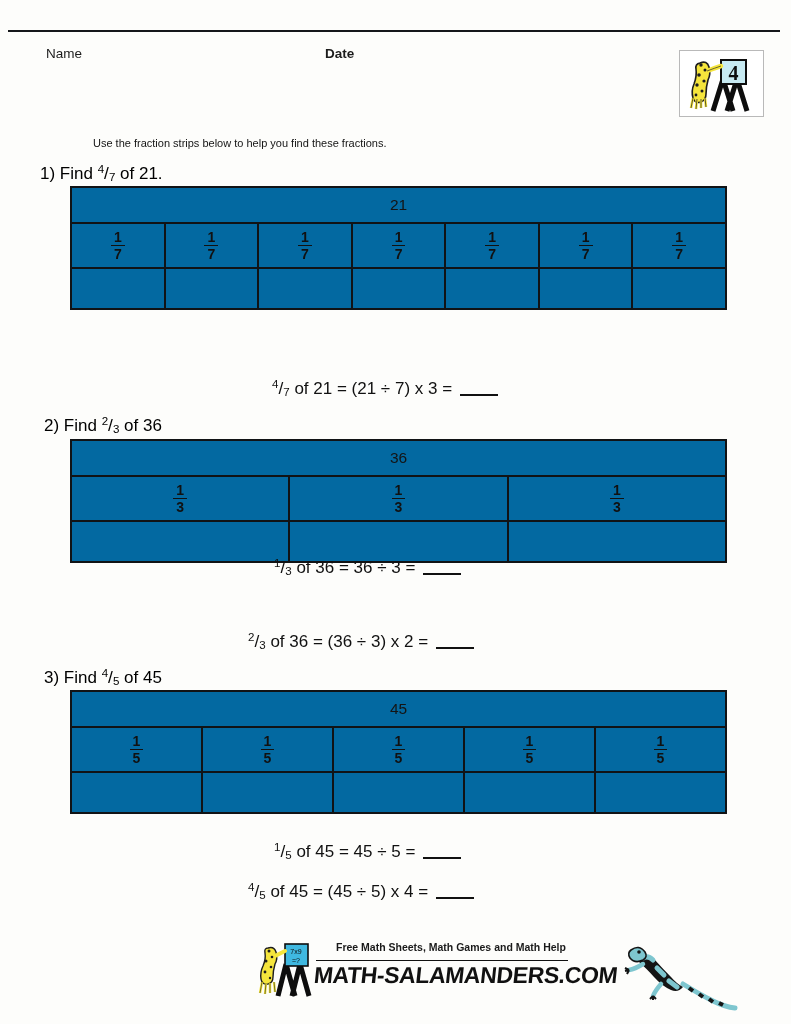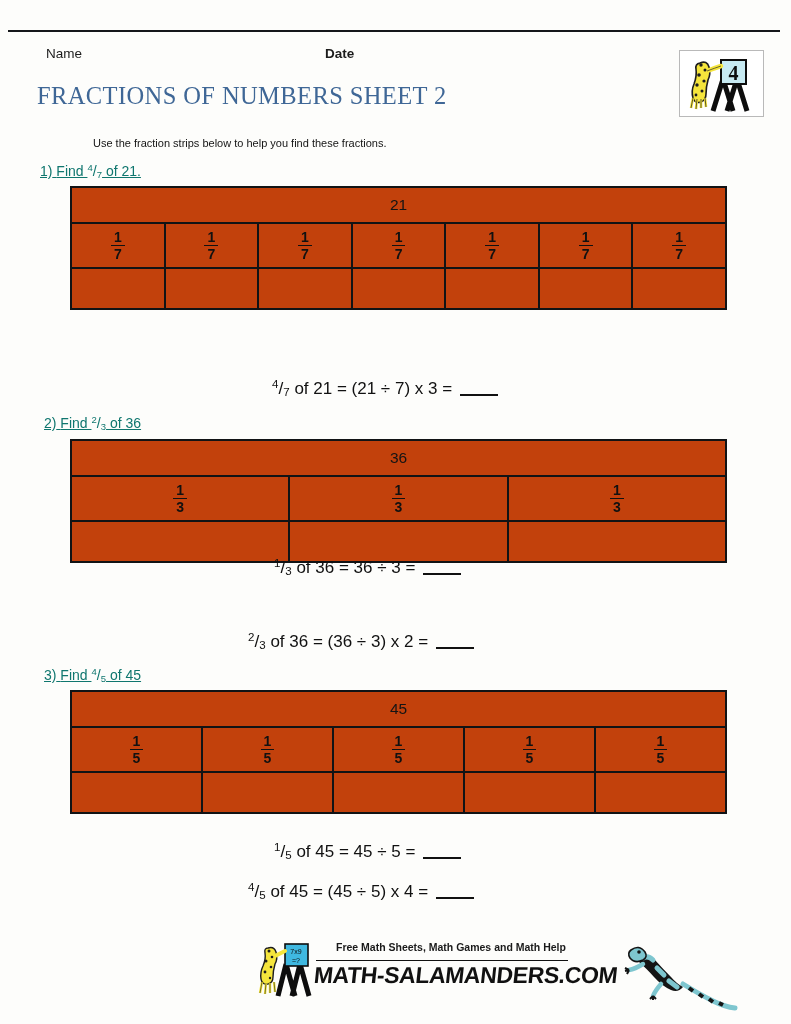--- a/index.html
+++ b/index.html
@@ -83,24 +83,23 @@
     left: 93px;
     top: 137px;
     font-size: 11px;
     color: #141414;
     white-space: nowrap;
   }
 
   
   .prob-label {
     position: absolute;
-    font-size: 14px;
-    color: #0f766e;
-    white-space: nowrap;
-    text-decoration: underline;
+    font-size: 17px;
+    color: #000000;
+    white-space: nowrap;
   }
 
   
   .ifrac {
     display: inline-block;
     white-space: nowrap;
     position: relative;
   }
   .ifrac .num {
     font-size: 0.68em;
@@ -113,21 +112,21 @@
   .ifrac .den {
     font-size: 0.68em;
     vertical-align: -0.18em;
     line-height: 1;
   }
 
   
   .strip {
     position: absolute;
     border: 2px solid #111315;
-    background: #c2410c;
+    background: #0369a1;
     box-sizing: border-box;
   }
   .strip-total {
     height: 36px;
     border-bottom: 2px solid #111315;
     display: flex;
     align-items: center;
     justify-content: center;
     font-size: 15.5px;
     color: #141414;
@@ -237,21 +236,20 @@
 
 <div class="page">
 
   <div class="top-rule"></div>
 
   <div class="header-fields">
     <div class="field-name">Name</div>
     <div class="field-date">Date</div>
   </div>
 
-  <div class="page-title">FRACTIONS OF NUMBERS SHEET 2</div>
 
   <div class="grade-badge">
     <svg width="81" height="63" viewBox="0 0 81 63">
 
       <path d="M43 28 L33 60 M43 28 L53 60 M57 28 L47 60 M57 28 L67 60" stroke="#0d0d0d" stroke-width="5" fill="none"></path>
 
       <rect x="41" y="9" width="25" height="24" fill="#c7eaf2" stroke="#0d0d0d" stroke-width="2"></rect>
       <text x="53.5" y="29" font-family="Liberation Serif, serif" font-size="20" font-weight="bold" fill="#0d0d0d" text-anchor="middle">4</text>
 
       <path d="M20 12 q7 -3 9 4 q2 7 -1 13 q-2 7 -2 14 q0 6 -5 8 q-6 2 -8 -4 q-2 -7 1 -14 q3 -8 2 -15 q-1 -5 4 -6 z" fill="#f5e53c" stroke="#1d1d1d" stroke-width="1.6"></path>

